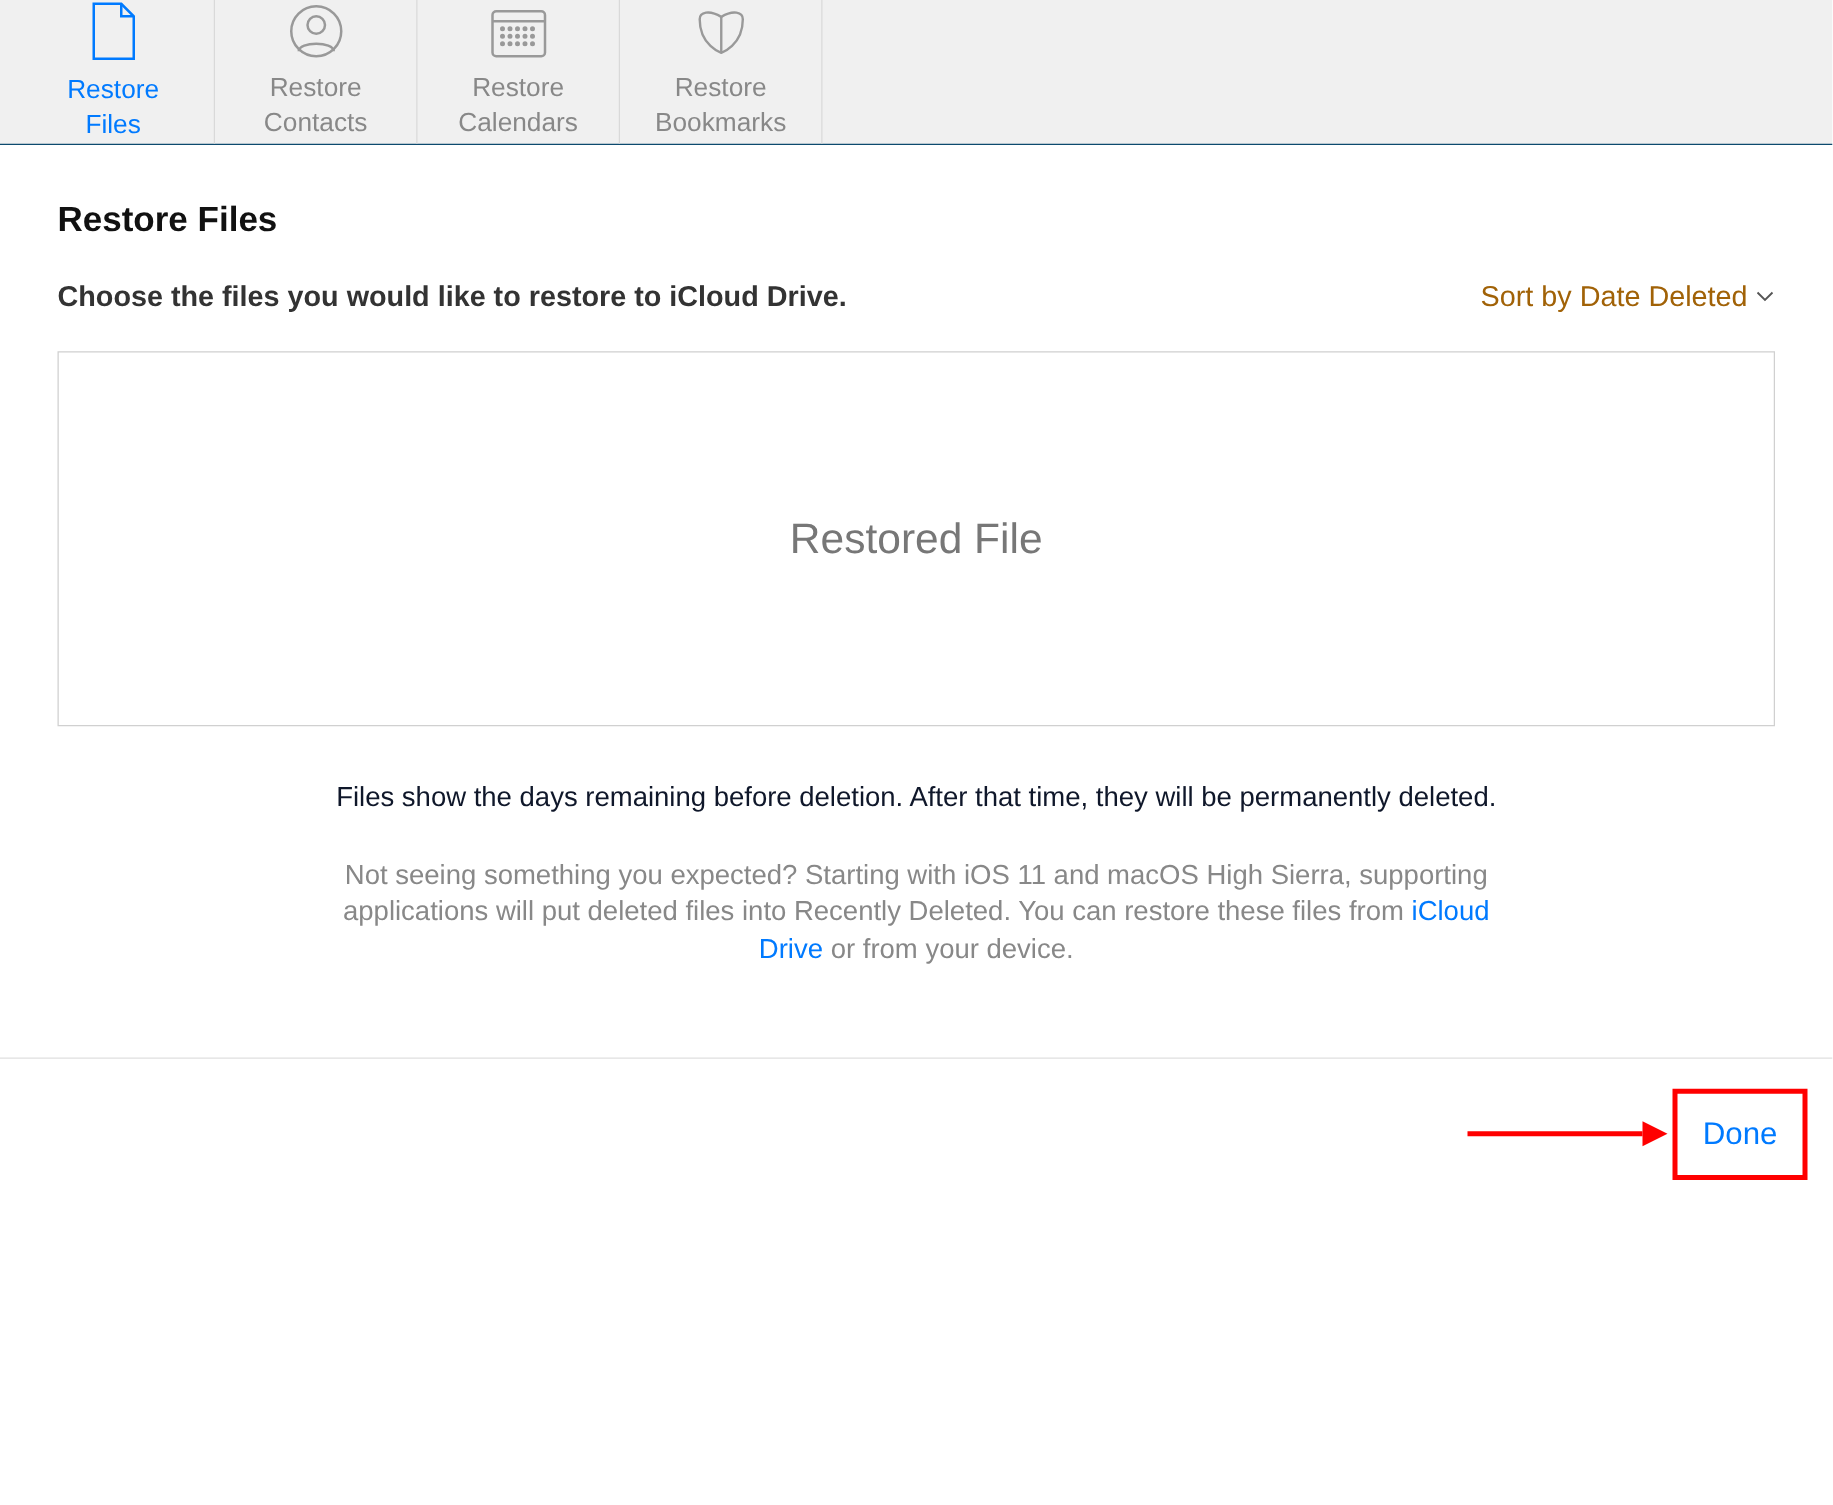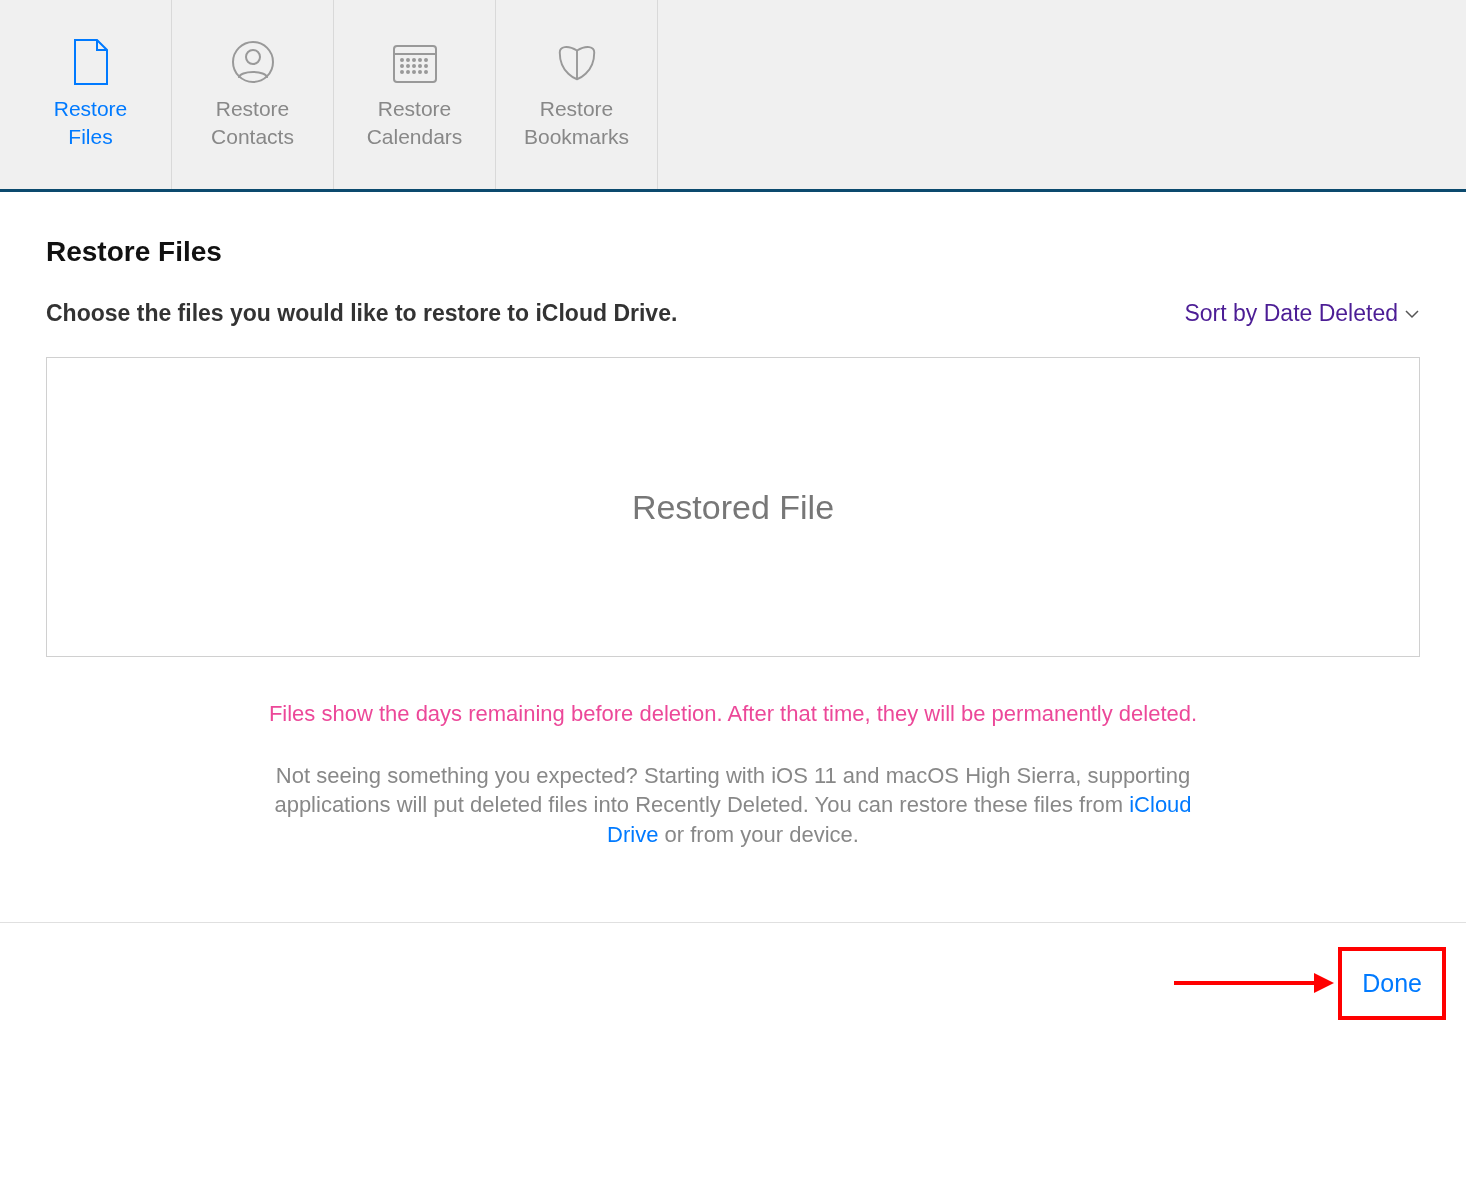--- a/index.html
+++ b/index.html
@@ -10,22 +10,22 @@
     body {
       font-family: -apple-system, BlinkMacSystemFont, "Helvetica Neue", Helvetica, Arial, sans-serif;
       background: #ffffff;
       width: 1466px;
       height: 1204px;
       position: relative;
     }
     .tabs-bar {
       display: flex;
       background: #f0f0f0;
-      border-bottom: 3px solid #0c4a6e;
-      height: 192px;
+      border-bottom: 1px solid #0c4a6e;
+      height: 116px;
     }
     .tab {
       width: 162px;
       display: flex;
       flex-direction: column;
       align-items: center;
       justify-content: center;
       gap: 10px;
       border-right: 1px solid #d9d9d9;
       cursor: pointer;
@@ -68,21 +68,21 @@
     }
     .instruction {
       font-size: 23px;
       color: #333;
       font-weight: 700;
     }
     .sort-control {
       display: flex;
       align-items: center;
       gap: 6px;
-      color: #4c1d95;
+      color: #a16207;
       font-size: 23px;
       cursor: pointer;
     }
     .sort-chevron {
       font-size: 15px;
       color: #555;
     }
     .file-box {
       border: 1px solid #d0d0d0;
       height: 300px;
@@ -92,21 +92,21 @@
       margin-bottom: 42px;
     }
     .file-box-text {
       font-size: 34px;
       color: #777;
       font-weight: 400;
     }
     .info-text {
       text-align: center;
       font-size: 22px;
-      color: #ec4899;
+      color: #0f172a;
       margin: 0 auto 32px auto;
       max-width: 1000px;
       line-height: 1.35;
     }
     .help-text {
       text-align: center;
       font-size: 22px;
       color: #888;
       margin: 0 auto 72px auto;
       max-width: 940px;

